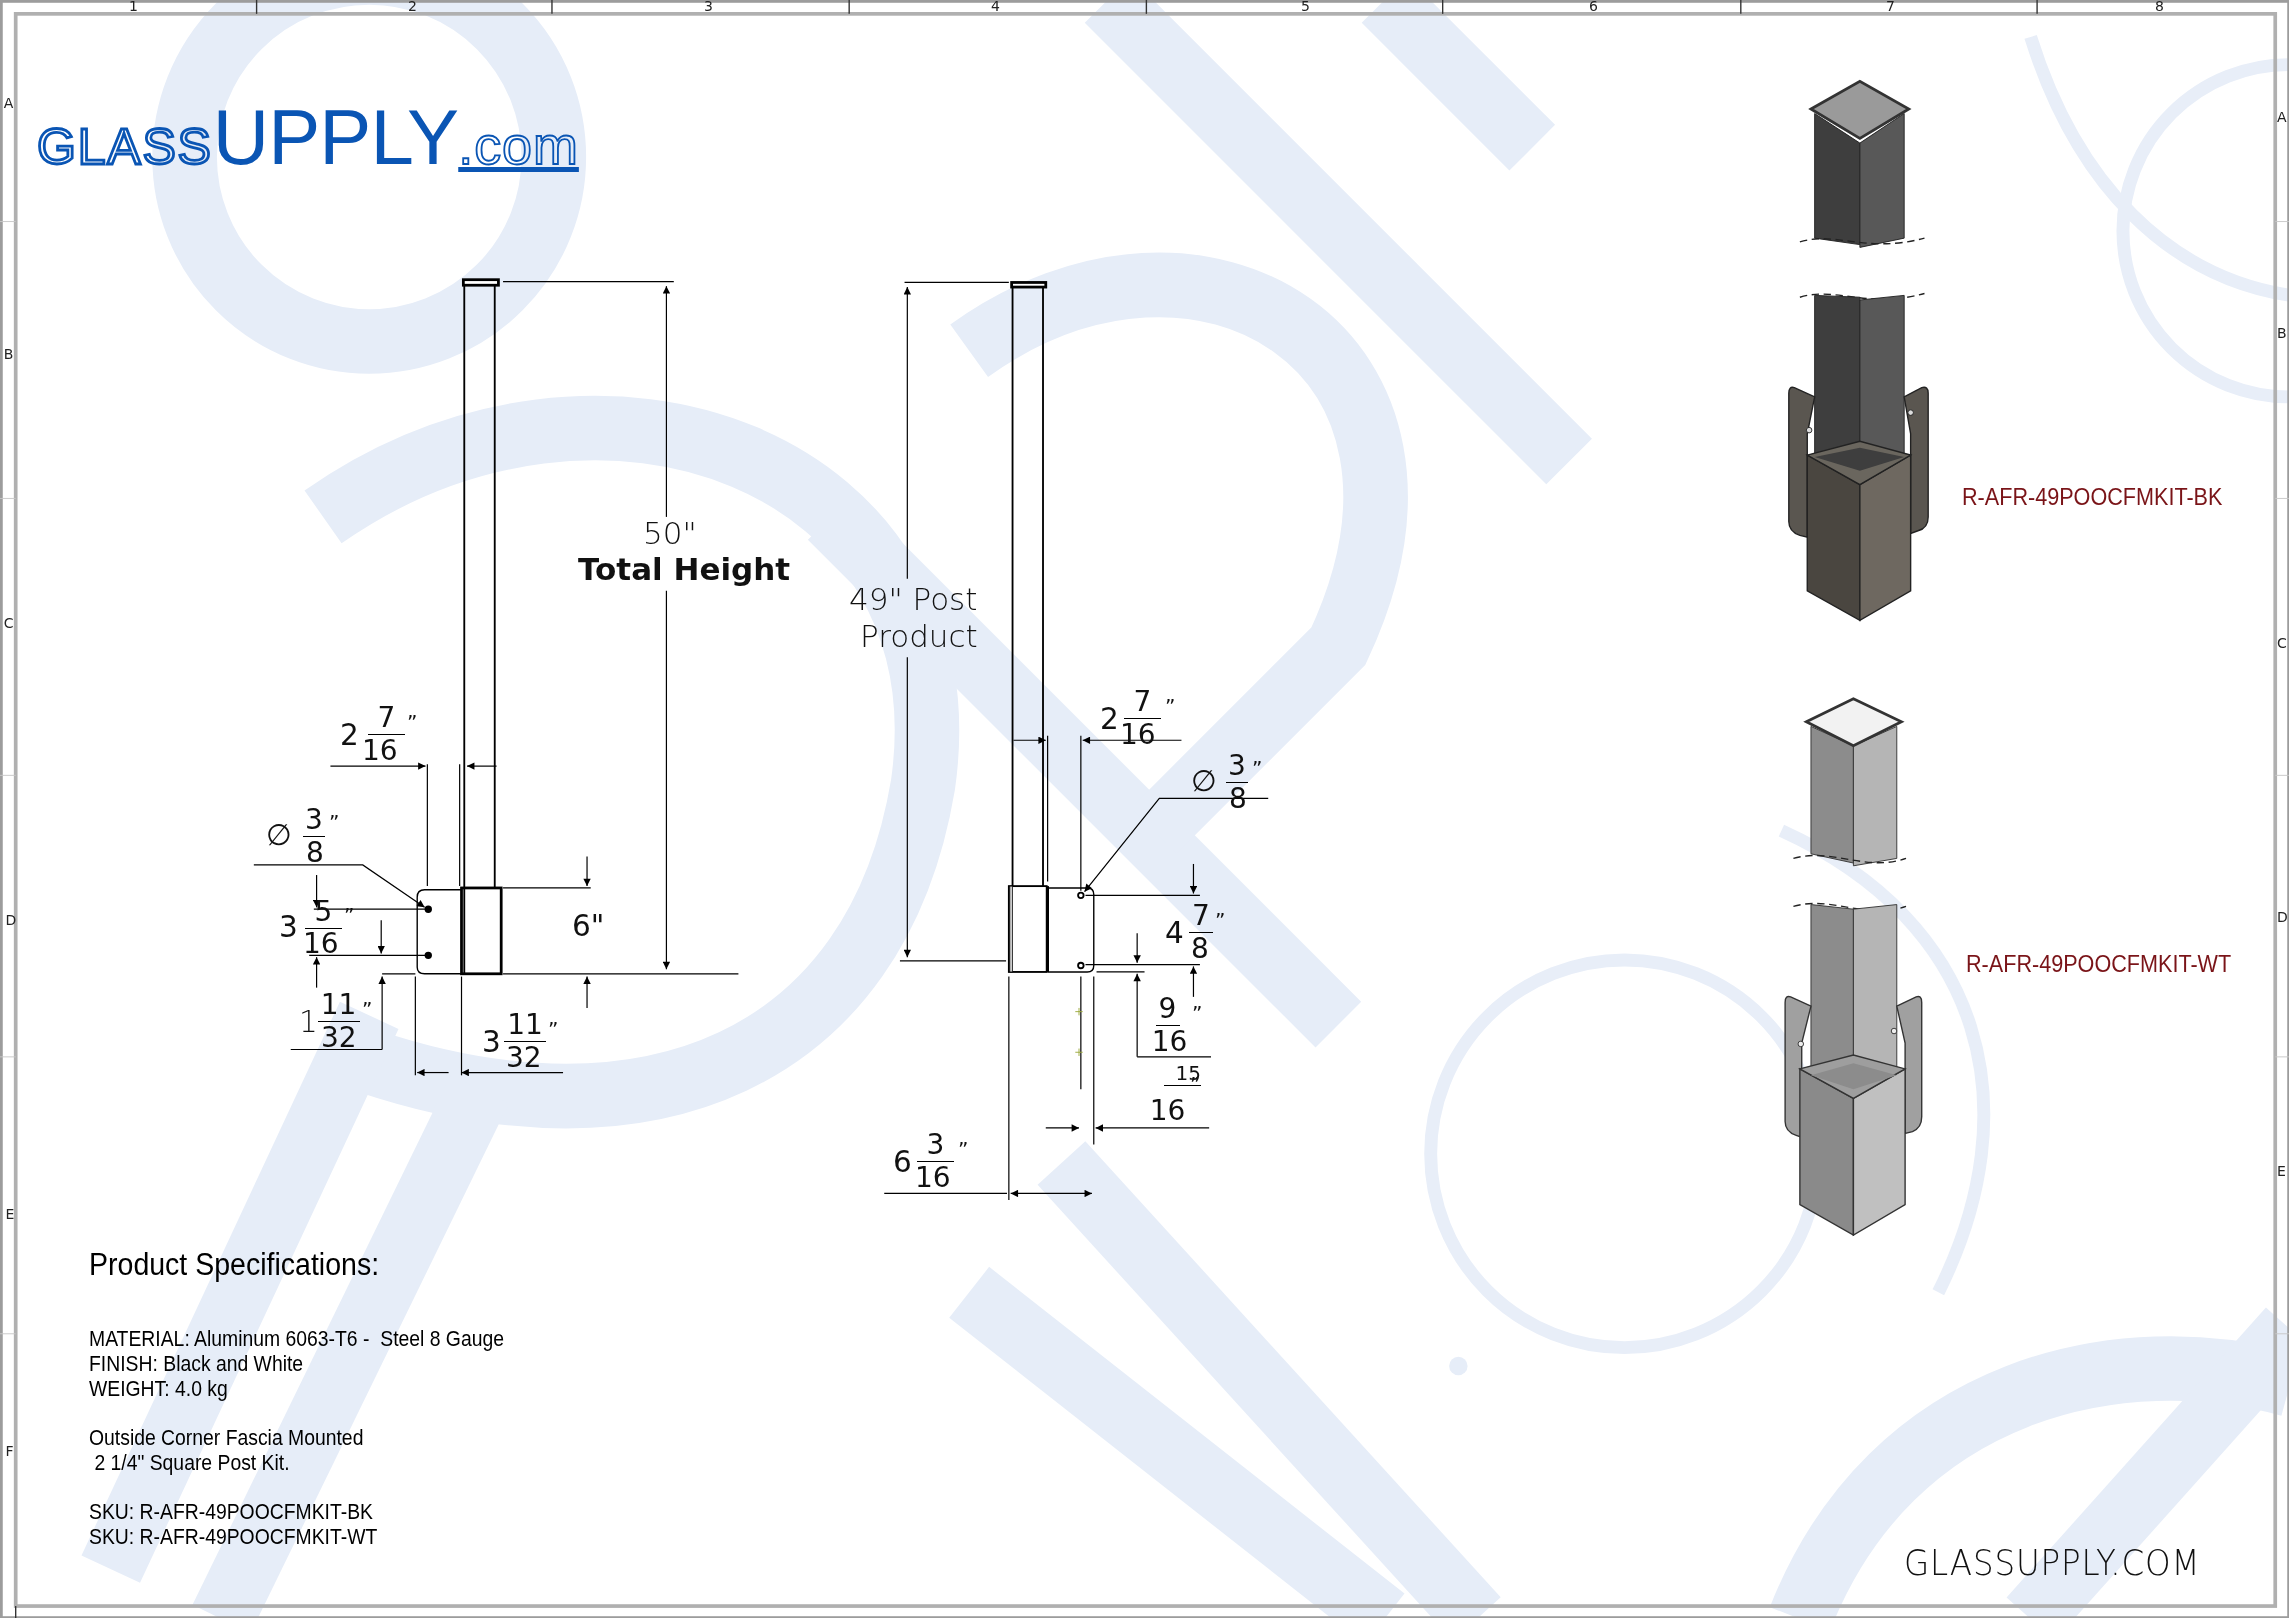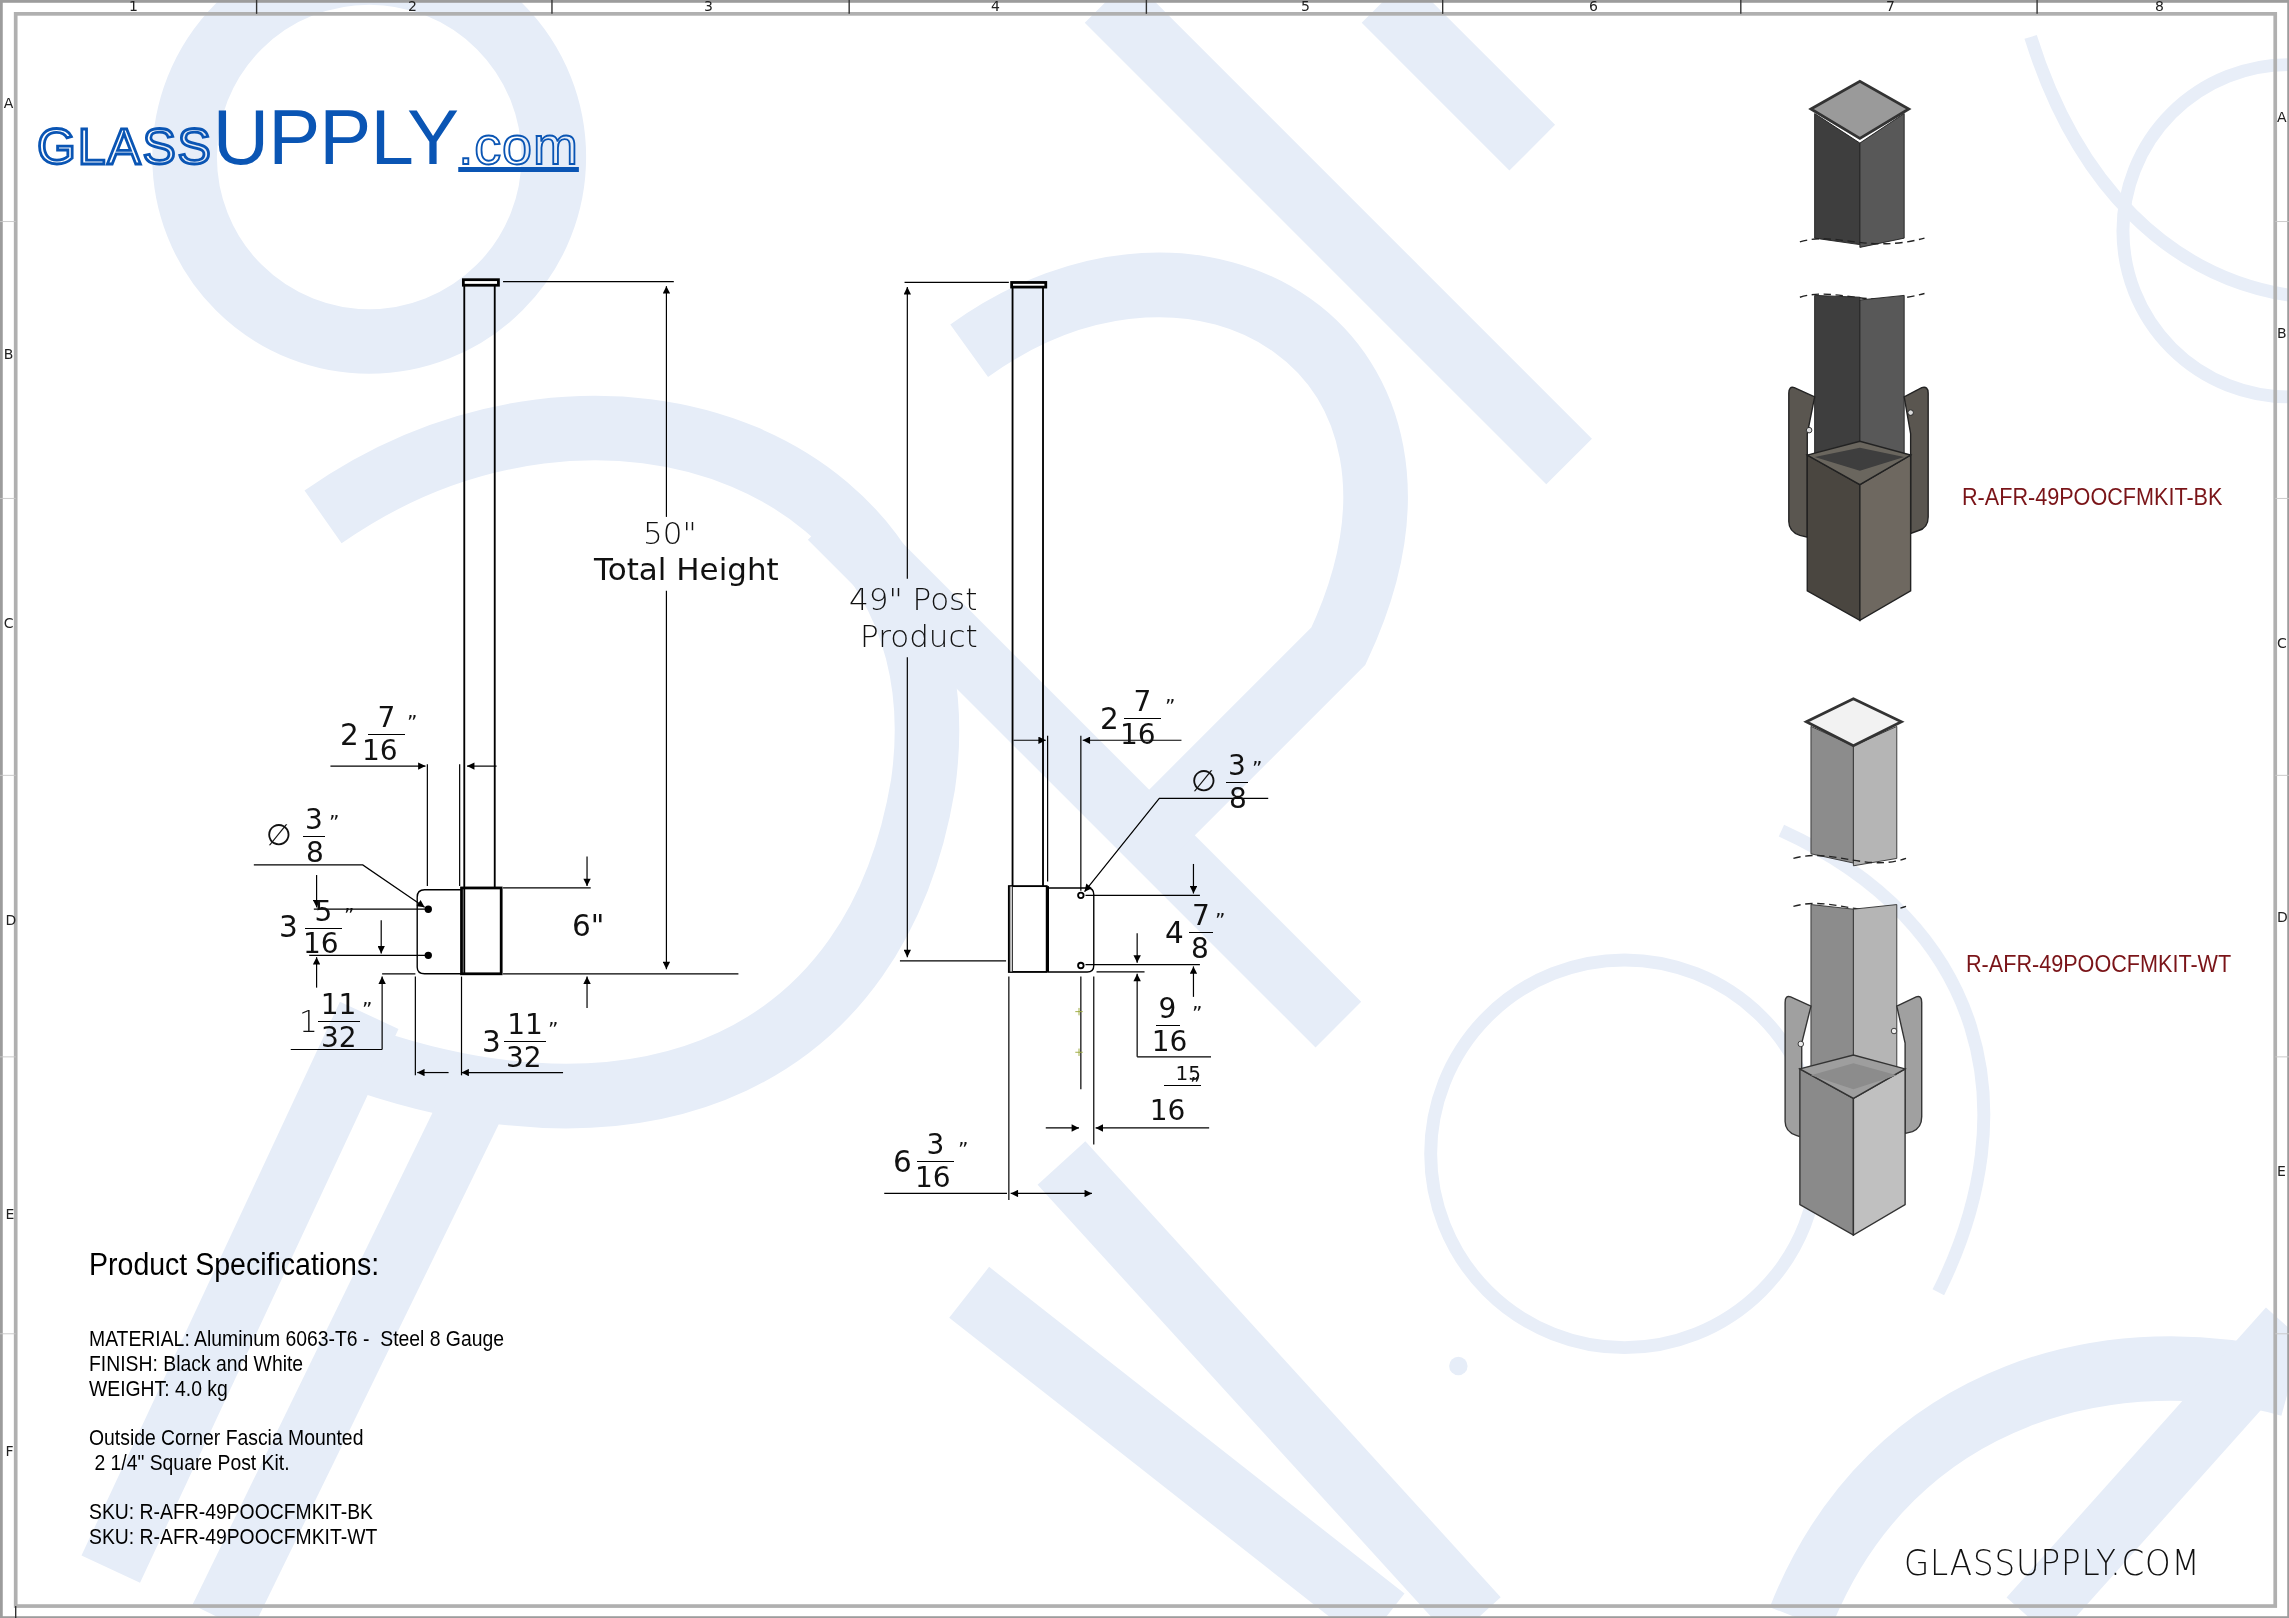--- a/index.html
+++ b/index.html
@@ -149,21 +149,21 @@
     <line x1="452" y1="1162" x2="486" y2="1162" marker-start="url(#arr)"></line>
     <line x1="500" y1="1162" x2="610" y2="1162" marker-start="url(#arr)"></line>
 
     <line x1="545" y1="962" x2="640" y2="962"></line>
     <line x1="636" y1="928" x2="636" y2="960" marker-end="url(#arr)"></line>
     <line x1="636" y1="1092" x2="636" y2="1058" marker-end="url(#arr)"></line>
   </g>
 </svg>
 
 <div class="abs dim" style="left:643px;top:515px;font-size:31px;font-weight:300;">50"</div>
-<div class="abs dim" style="left:578px;top:551px;font-size:31px;font-weight:400;white-space:nowrap;margin-left:16px;">Total Height</div>
+<div class="abs dim" style="left:578px;top:551px;font-size:31px;font-weight:700;white-space:nowrap;">Total Height</div>
 <div class="abs dim" style="left:572px;top:909px;font-size:29.5px;">6"</div>
 
 <div class="abs dim" style="left:340px;top:701px;">
   <span style="position:absolute;left:0;top:16.6px;font-size:29.5px;">2</span>
   <span style="position:absolute;left:28px;top:0;width:37px;text-align:center;font-size:28px;border-bottom:1.8px solid #000;">7</span>
   <span style="position:absolute;left:22px;top:33px;font-size:28px;">16</span>
   <span style="position:absolute;left:67px;top:9.2px;font-size:20px;">”</span>
 </div>
 
 <div class="abs dim" style="left:266px;top:803px;">

